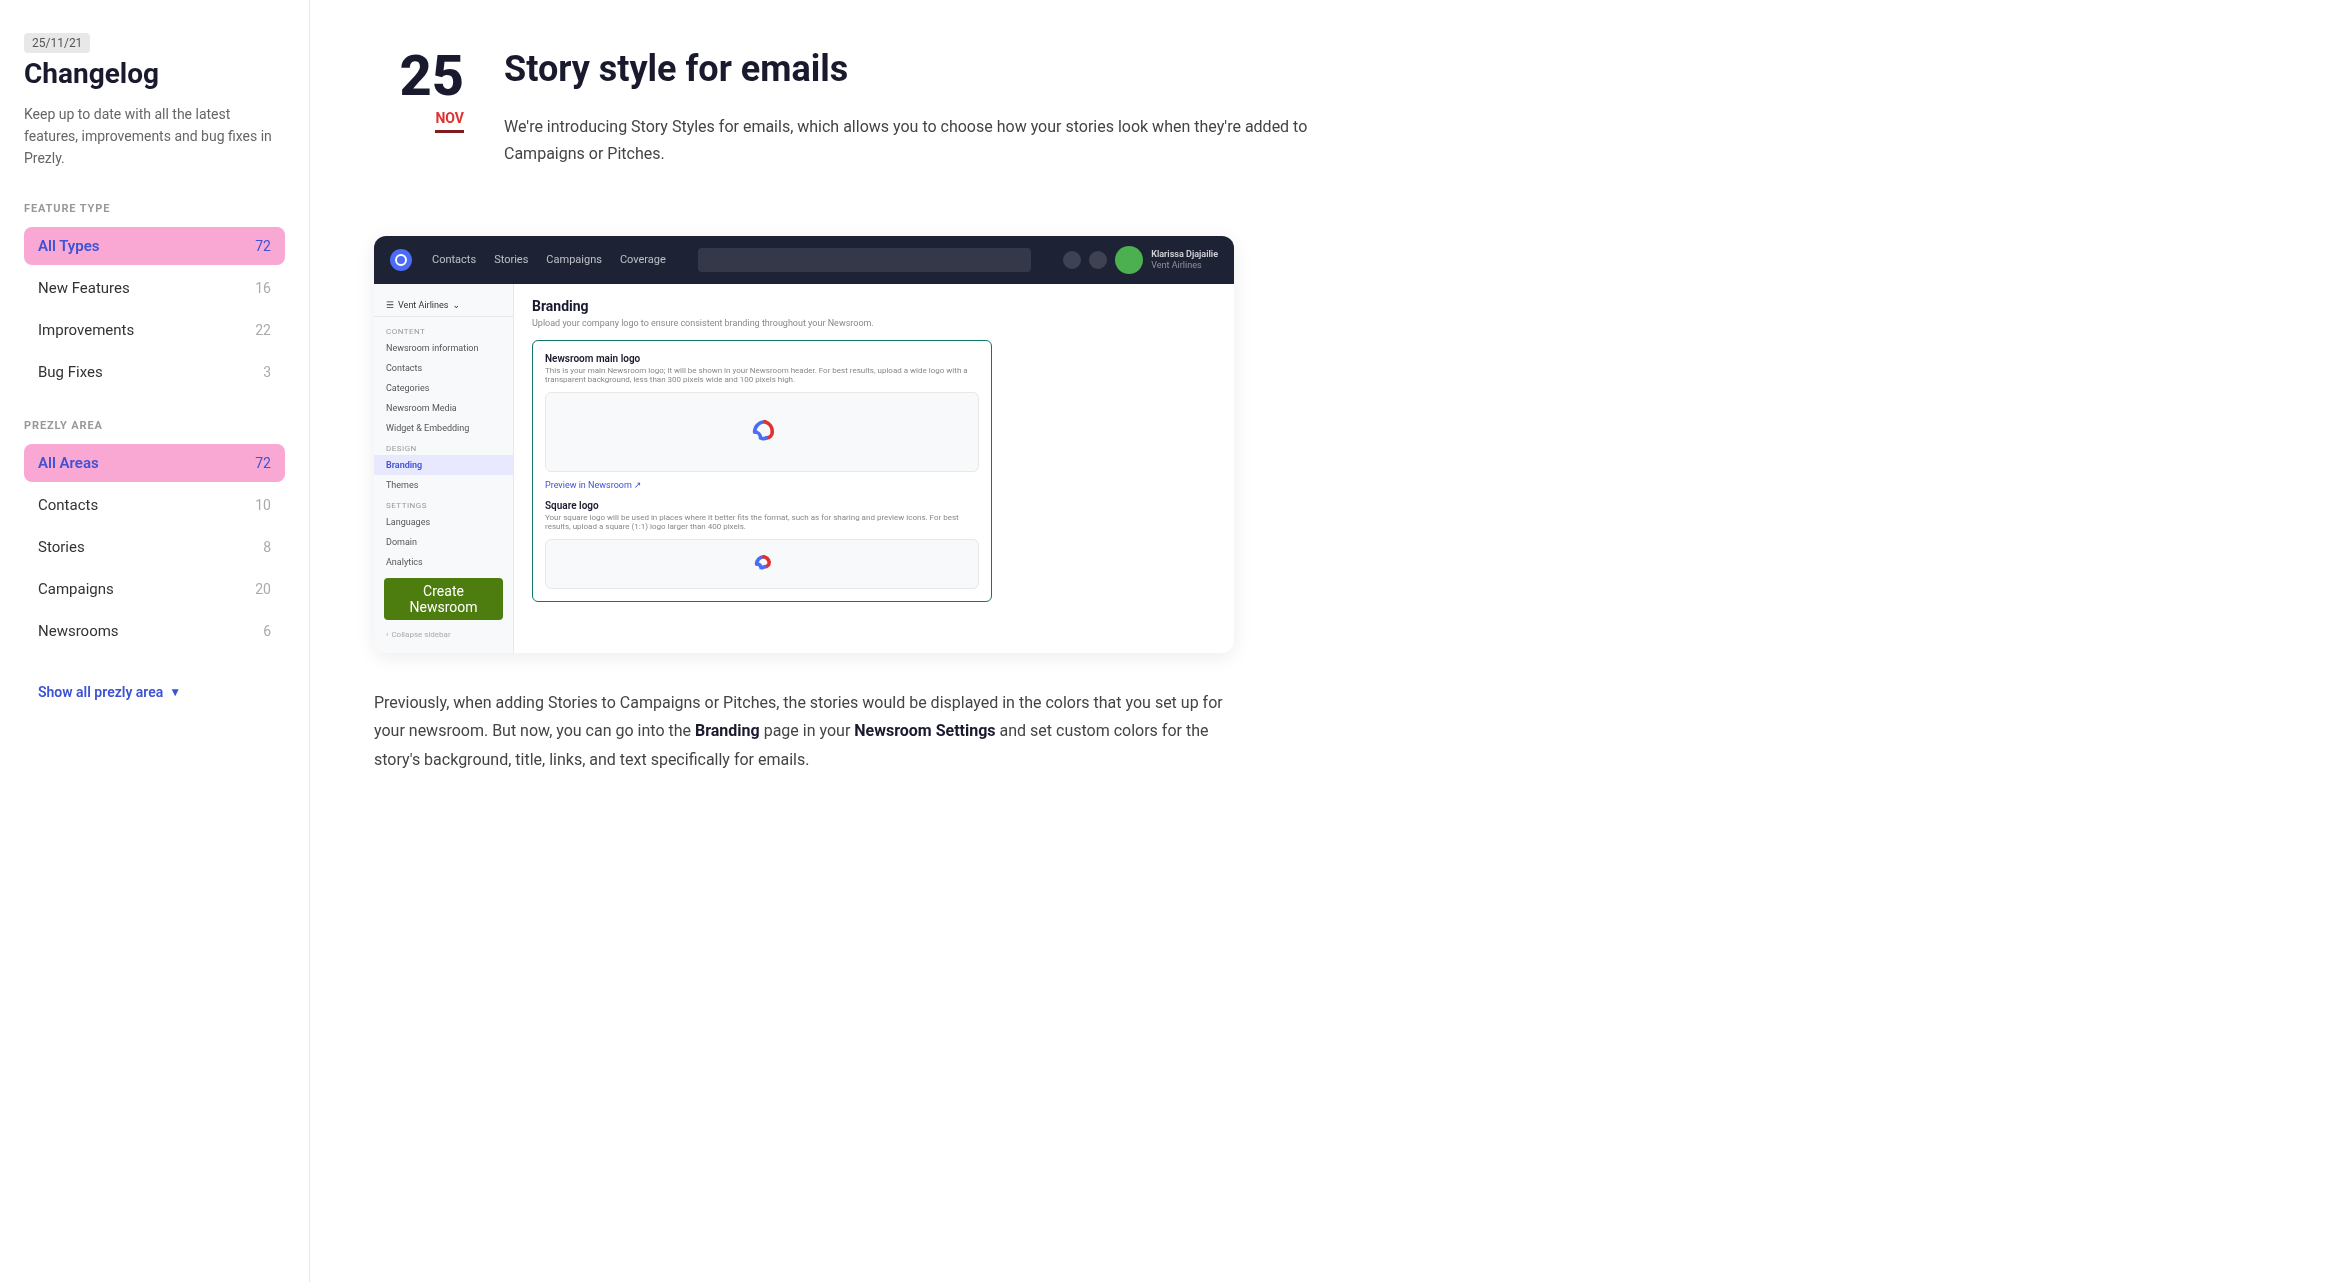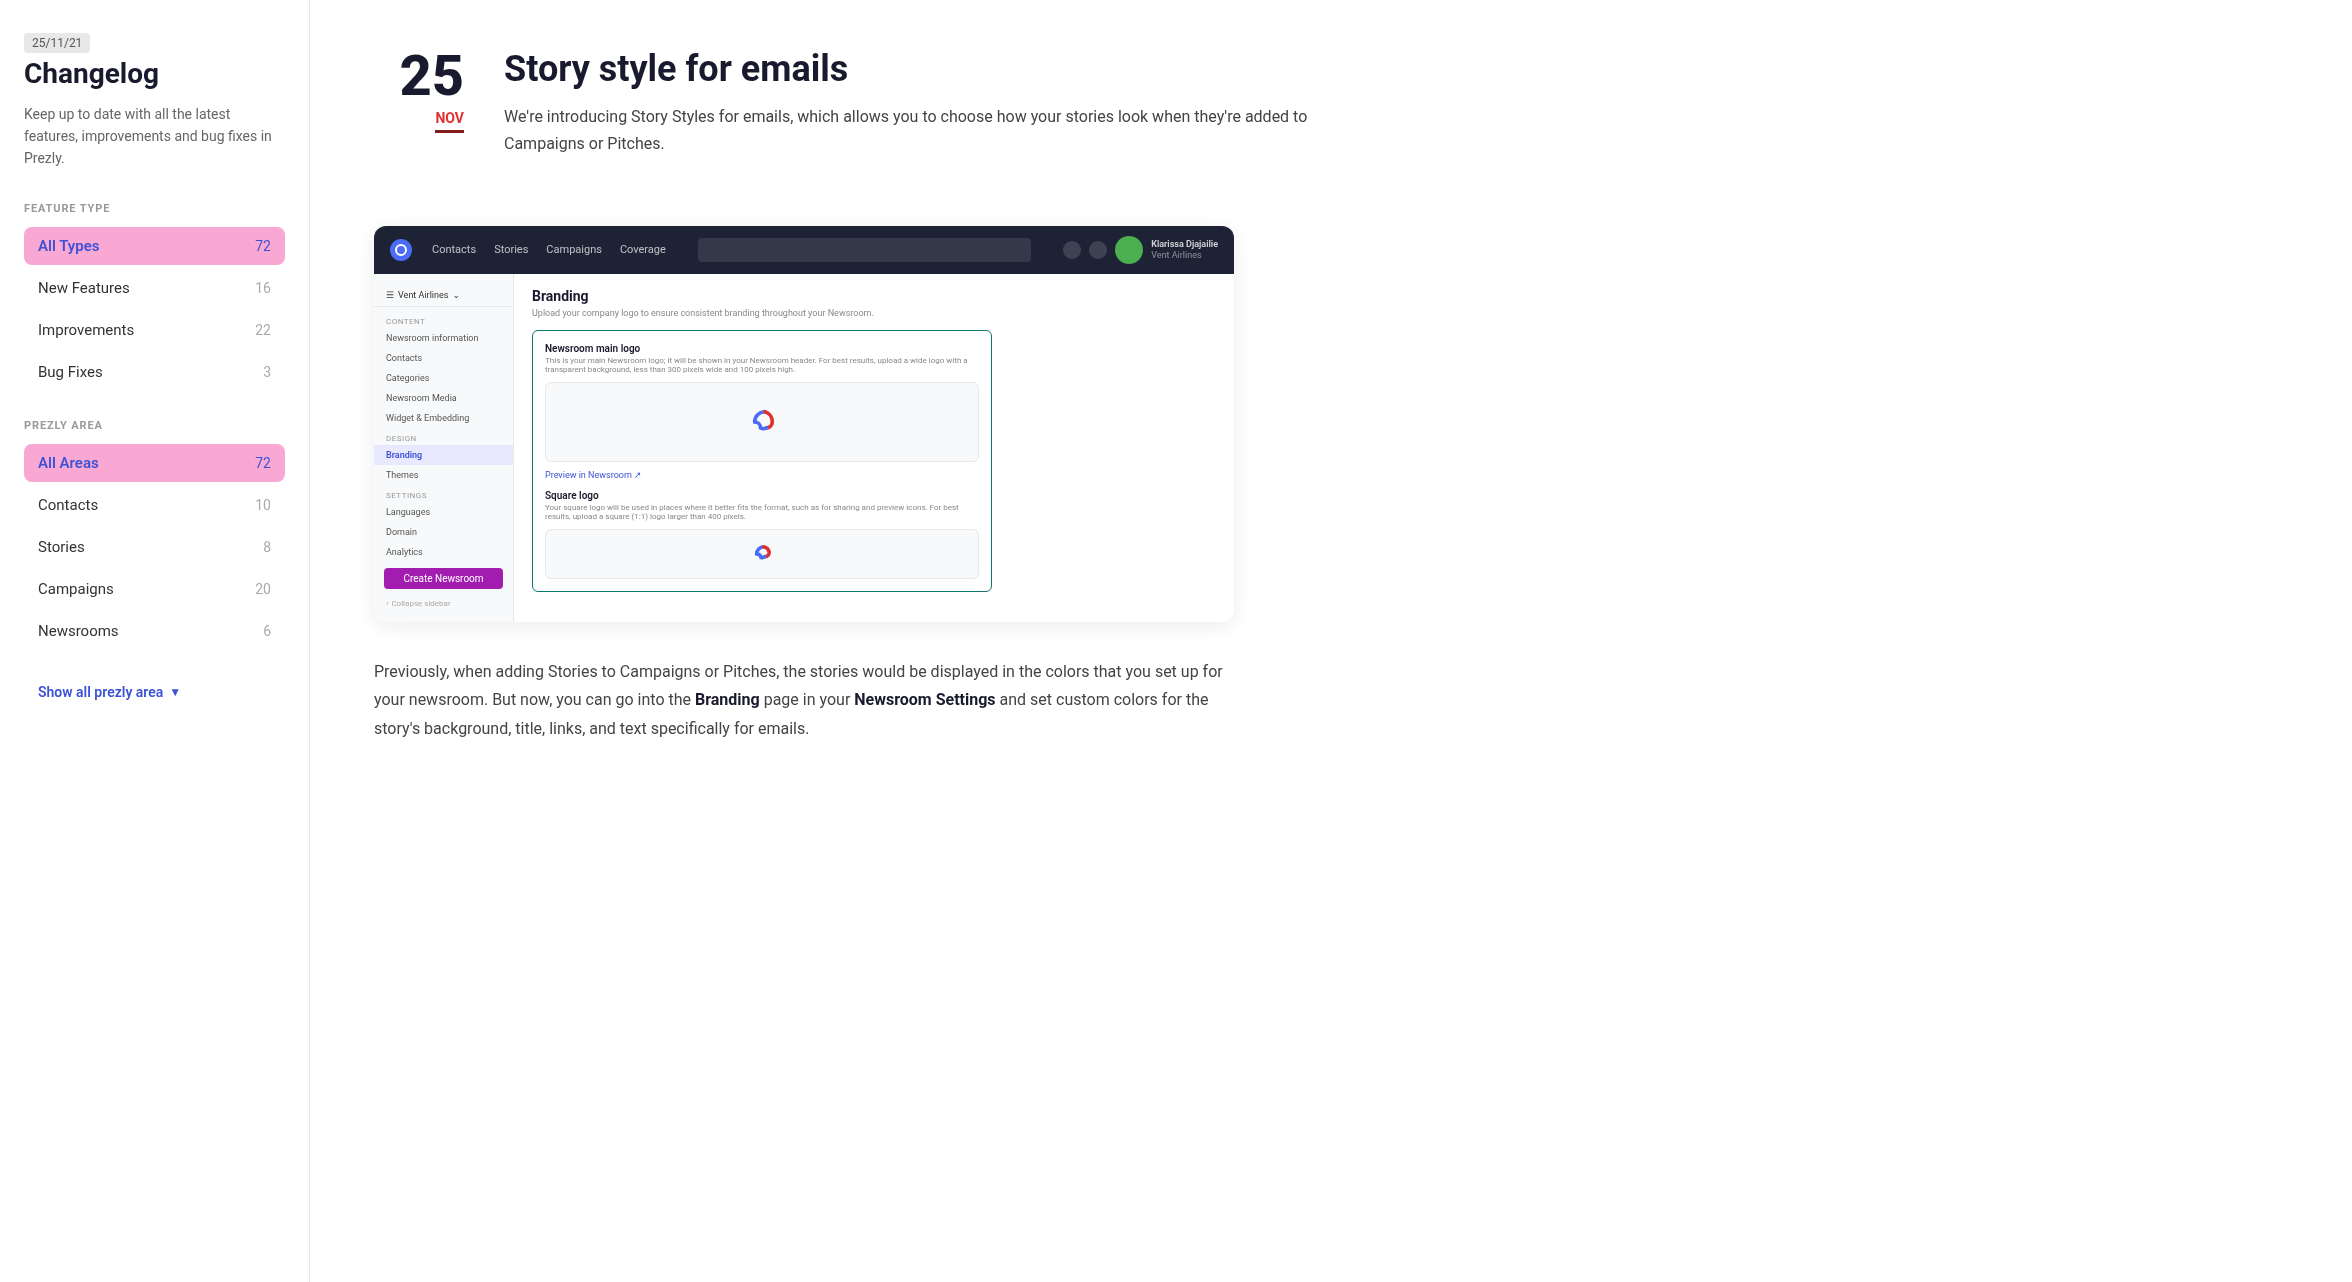--- a/index.html
+++ b/index.html
@@ -124,21 +124,21 @@
       border-bottom: 3px solid #7f1d1d;
       display: inline-block;
     }
     .article-header-right {
       flex: 1;
     }
     .article-title {
       font-size: 36px;
       font-weight: 700;
       color: #1a1a2e;
-      margin-bottom: 12px;
+      margin-bottom: 22px;
       line-height: 1.2;
     }
     .article-intro {
       font-size: 16px;
       color: #444;
       line-height: 1.7;
       max-width: 820px;
       margin-bottom: 32px;
     }
     .screenshot-container {
@@ -221,25 +221,25 @@
       font-size: 9px;
       color: #333;
       border-bottom: 1px solid #e8e8e8;
       margin-bottom: 4px;
       display: flex;
       align-items: center;
       gap: 4px;
     }
     .mock-sidebar-btn {
       margin: 6px 10px;
-      background: #a21caf;
+      background: #4d7c0f;
       color: #fff;
       border-radius: 4px;
       padding: 5px 8px;
-      font-size: 10px;
+      font-size: 14px;
       text-align: center;
     }
     .mock-content {
       flex: 1;
       padding: 14px 18px;
     }
     .mock-content-title {
       font-size: 14px;
       font-weight: 700;
       color: #1a1a2e;

